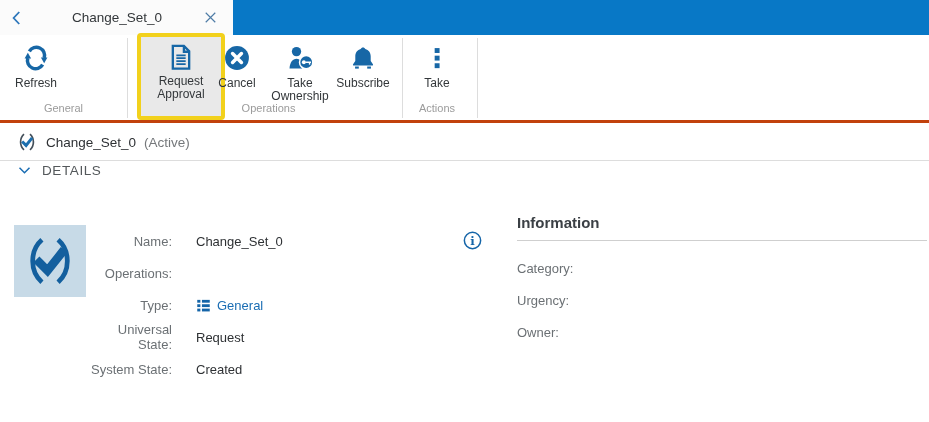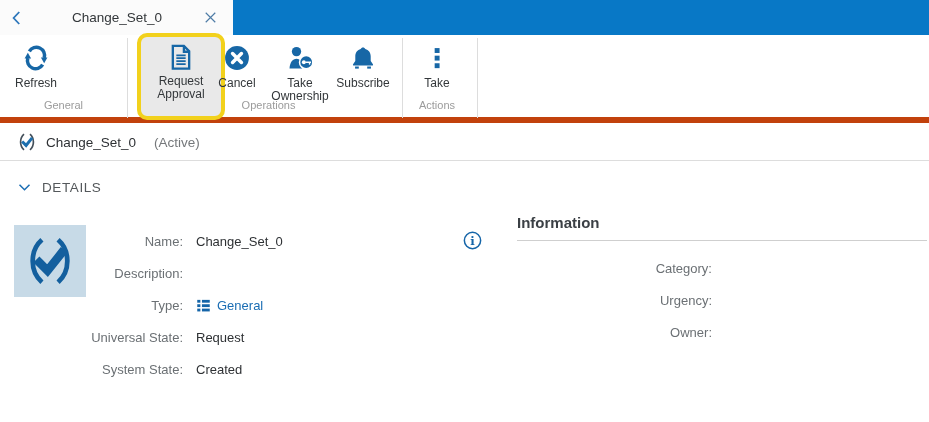--- a/index.html
+++ b/index.html
@@ -10,60 +10,60 @@
   
   .tabbar { position:absolute; left:0; top:0; width:929px; height:35px; background:#fbfbfb; }
   .back-btn { position:absolute; left:8px; top:8px; width:18px; height:20px; cursor:pointer; }
   .tab-title { position:absolute; left:72px; top:0; height:35px; line-height:35px;
                font-size:13.5px; color:#33373a; }
   .tab-close { position:absolute; left:203px; top:10px; width:15px; height:15px; cursor:pointer; }
   .bluebar { position:absolute; left:233px; top:0; width:696px; height:35px; background:#0878c6; }
 
   
   .toolbar { position:absolute; left:0; top:35px; width:929px; height:88px; background:#fff;
-             border-bottom:6px solid #c2410c; }
+             border-bottom:3px solid #c2410c; }
   .tbtn { position:absolute; top:6px; width:60px; display:flex; flex-direction:column;
           align-items:center; cursor:pointer; }
   .tbtn .ic { width:28px; height:28px; margin-top:3px; }
   .tbtn .lbl { margin-top:5px; font-size:12px; line-height:13px; color:#33373a; text-align:center; }
   .tbtn-hl { position:absolute; left:137px; top:-2px; width:88px; height:87px;
-             background:#e9e9e9; border:4px solid #f2d11c; border-radius:10px;
+             background:#e9e9e9; border:4px solid #f2d11c; border-radius:4px;
              display:flex; flex-direction:column; align-items:center; cursor:pointer; }
   .tbtn-hl .ic { width:28px; height:28px; margin-top:6px; }
   .tbtn-hl .lbl { margin-top:4px; font-size:12px; line-height:13px; color:#33373a; text-align:center; }
   .vsep { position:absolute; top:3px; height:80px; width:1px; background:#ddd; }
   .grp { position:absolute; bottom:6px; font-size:11px; color:#9b9b9b; text-align:center; }
 
   
   .statusrow { position:absolute; left:0; top:124px; width:929px; height:37px;
                border-bottom:1px solid #ddd; display:flex; align-items:center; padding-left:17px; }
   .statusrow .sicon { width:20px; height:20px; margin-right:9px; }
   .statusrow .sname { font-size:13.5px; color:#2e3134; }
-  .statusrow .sstate { font-size:13.5px; color:#75787b; margin-left:18px; }
-
-  
-  .details-head { position:absolute; left:17px; top:180px; display:flex; align-items:flex-start;
+  .statusrow .sstate { font-size:13.5px; color:#75787b; margin-left:8px; }
+
+  
+  .details-head { position:absolute; left:17px; top:163px; display:flex; align-items:flex-start;
                   cursor:pointer; }
   .details-head .chev { width:15px; height:15px; margin-right:10px; }
   .details-head .dlbl { font-size:13.5px; color:#54585b; letter-spacing:0.6px; }
 
   
   .col { position:absolute; top:214px; }
   .col-left  { left:14px;  width:477px; }
   .col-right { left:517px; width:410px; }
   .sec-head { font-size:15px; font-weight:bold; color:#3b4045; padding-bottom:9px;
               border-bottom:1px solid #cfcfcf; }
   .cs-body { display:flex; margin-top:11px; }
   .thumb { width:72px; height:72px; background:#c7dae7; flex:0 0 72px;
            display:flex; align-items:center; justify-content:center; }
   .thumb svg { width:54px; height:54px; }
   .fields { flex:1; }
   .frow { position:relative; display:flex; align-items:center; height:32px; font-size:13px; }
-  .col-left  .frow .flabel { width:110px; flex:0 0 110px; text-align:right; color:#6b7074; padding-right:13px; }
-  .col-right .frow .flabel { width:204px; flex:0 0 204px; text-align:right; color:#6b7074; padding-right:9px; }
+  .col-left  .frow .flabel { width:110px; flex:0 0 110px; text-align:right; color:#6b7074; padding-right:24px; }
+  .col-right .frow .flabel { width:204px; flex:0 0 204px; color:#6b7074; padding-right:9px; }
   .fvalue { color:#2e3134; display:flex; align-items:center; }
   .type-ic { width:15px; height:15px; margin-right:6px; }
   .flink { color:#1a6db3; cursor:pointer; }
   .info-btn { position:absolute; right:8px; top:5px; width:21px; height:21px; cursor:pointer; }
   .rfields { margin-top:11px; }
 </style>
 </head>
 <body>
 
 <div class="screen">
@@ -177,21 +177,21 @@
       <div class="fields">
         <div class="frow">
           <span class="flabel">Name:</span>
           <span class="fvalue">Change_Set_0</span>
           <svg class="info-btn" viewBox="0 0 24 24">
             <circle cx="12" cy="12" r="9.3" fill="none" stroke="#1565a8" stroke-width="1.7"></circle>
             <text x="12" y="17" text-anchor="middle" font-family="DejaVu Serif, serif" font-size="13.5" font-weight="bold" fill="#1565a8">i</text>
           </svg>
         </div>
         <div class="frow">
-          <span class="flabel">Description:</span>
+          <span class="flabel">Operations:</span>
           <span class="fvalue"></span>
         </div>
         <div class="frow">
           <span class="flabel">Type:</span>
           <span class="fvalue">
             <svg class="type-ic" viewBox="0 0 24 24">
               <rect x="2" y="3" width="5" height="4.5" fill="#1565a8"></rect>
                 <rect x="9.5" y="3" width="12.5" height="4.5" fill="#1565a8"></rect>
               <rect x="2" y="10" width="5" height="4.5" fill="#1565a8"></rect>
                 <rect x="9.5" y="10" width="12.5" height="4.5" fill="#1565a8"></rect>

